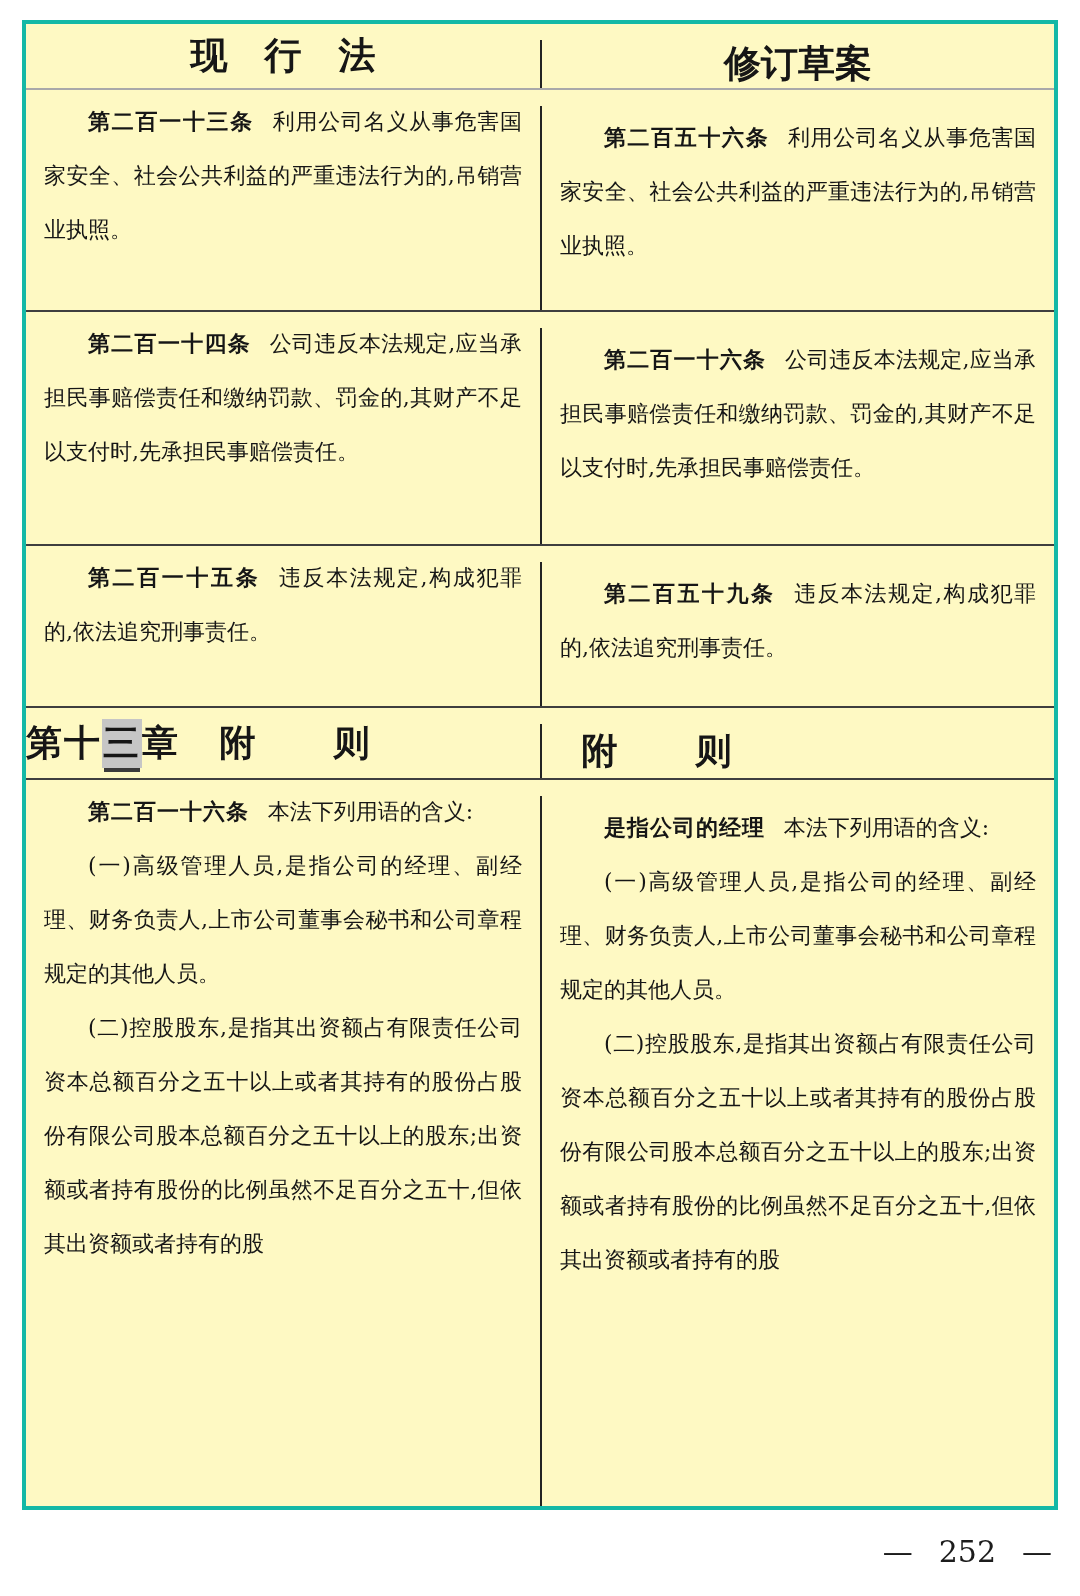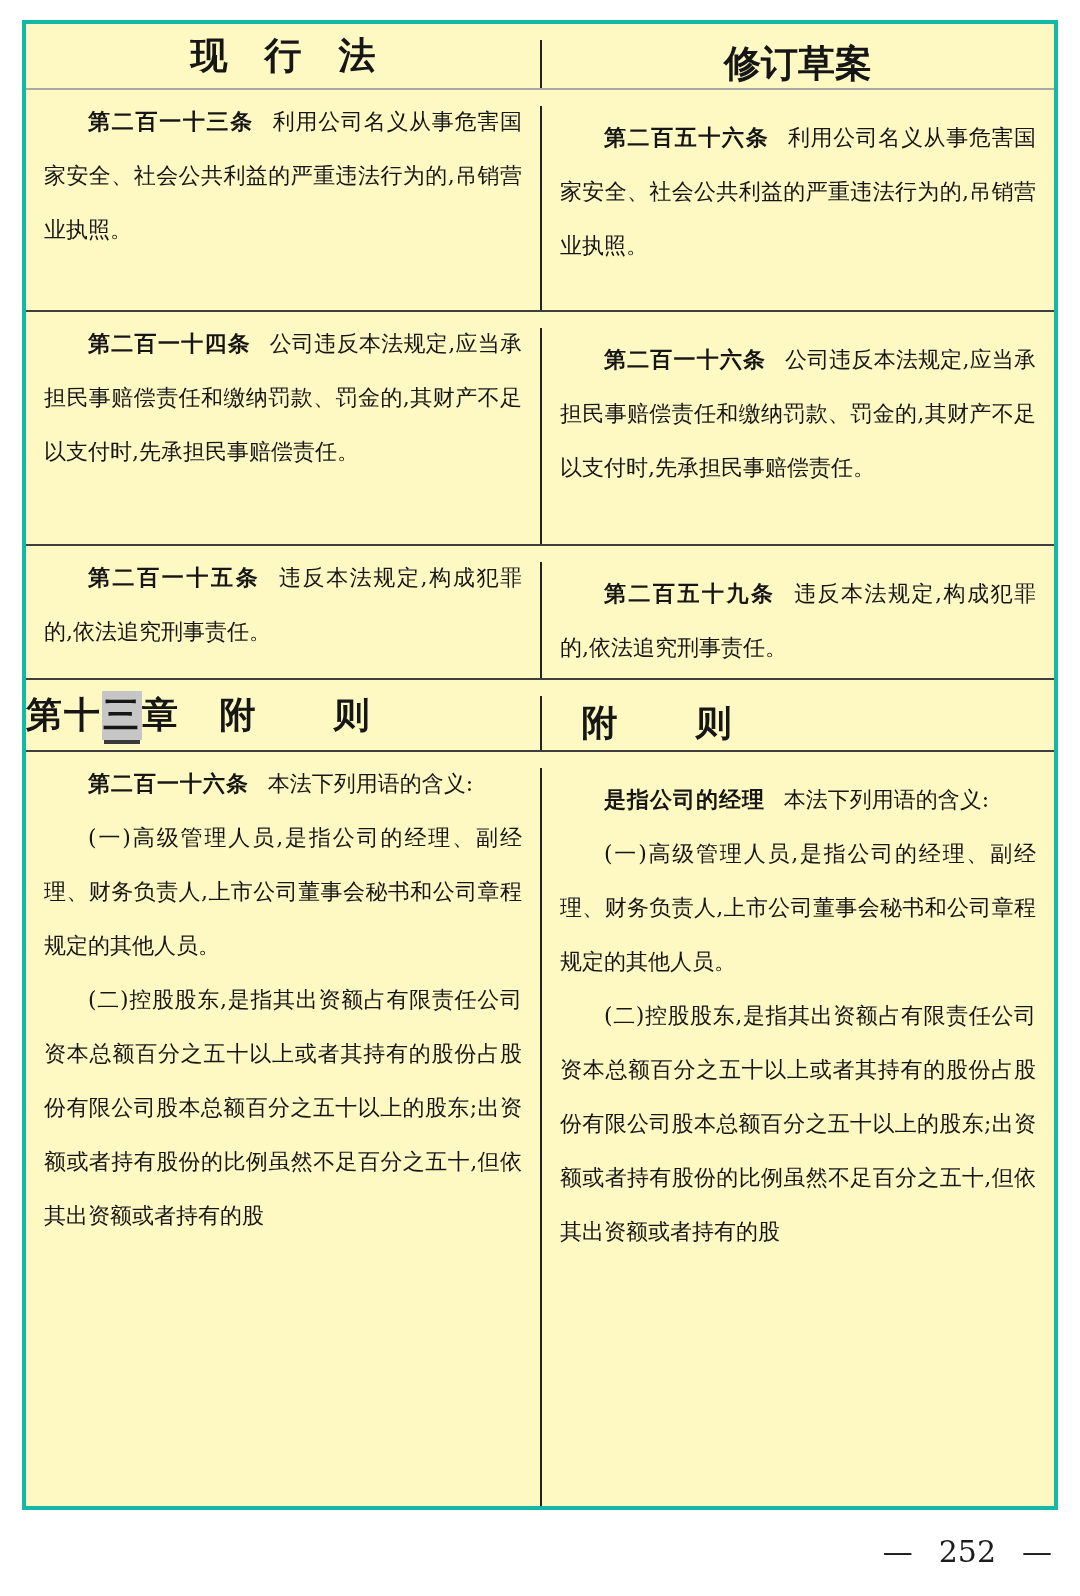--- a/index.html
+++ b/index.html
@@ -19,21 +19,21 @@
     display:flex;
     flex-direction:column;
     background:#fef9c3;
   }
   .t-row { display:flex; flex:0 0 auto; min-height:0; }
   .t-row + .t-row { border-top:2px solid #3f3f3f; }
   .t-row.header-row { height:64px; }
   .t-row.header-row + .t-row { border-top:2px solid #a9a9a9; }
   .t-row.r1 { height:222px; }
   .t-row.r2 { height:234px; }
-  .t-row.r3 { height:134px; }
+  .t-row.r3 { height:162px; }
   .t-row.chapter-row { height:72px; }
   .t-row.r5 { flex:1 1 auto; }
   .cell {
     width:50%;
     padding:4px 18px 0 18px;
     overflow:hidden;
   }
   .cell + .cell { border-left:2px solid #232323;margin-top:16px; }
   .header-cell {
     display:flex; align-items:center; justify-content:center;

